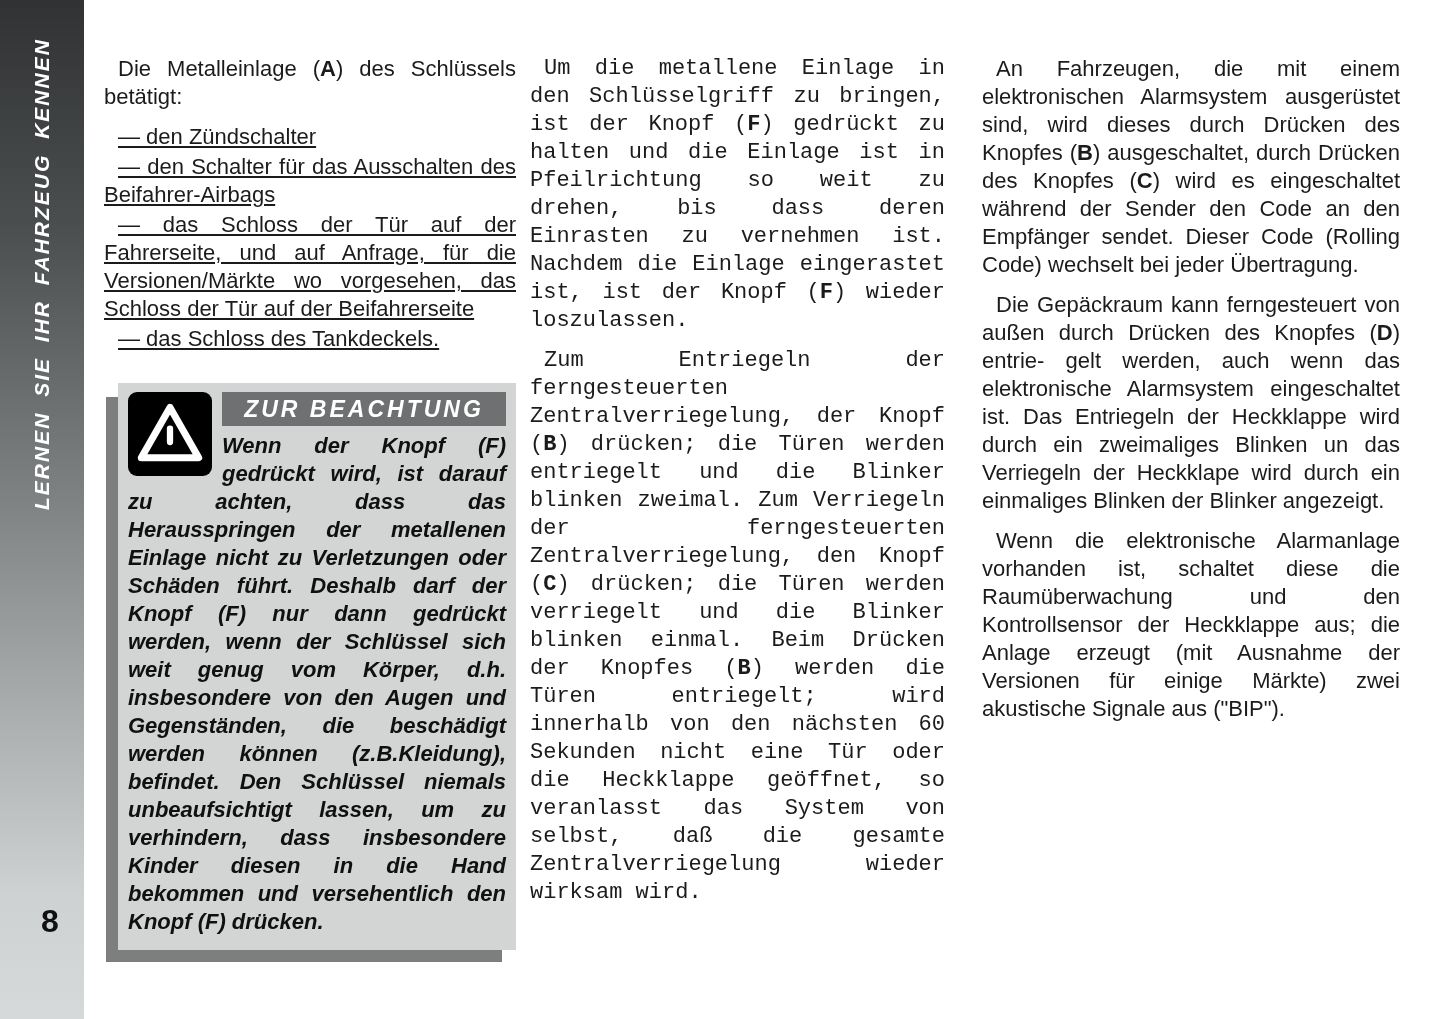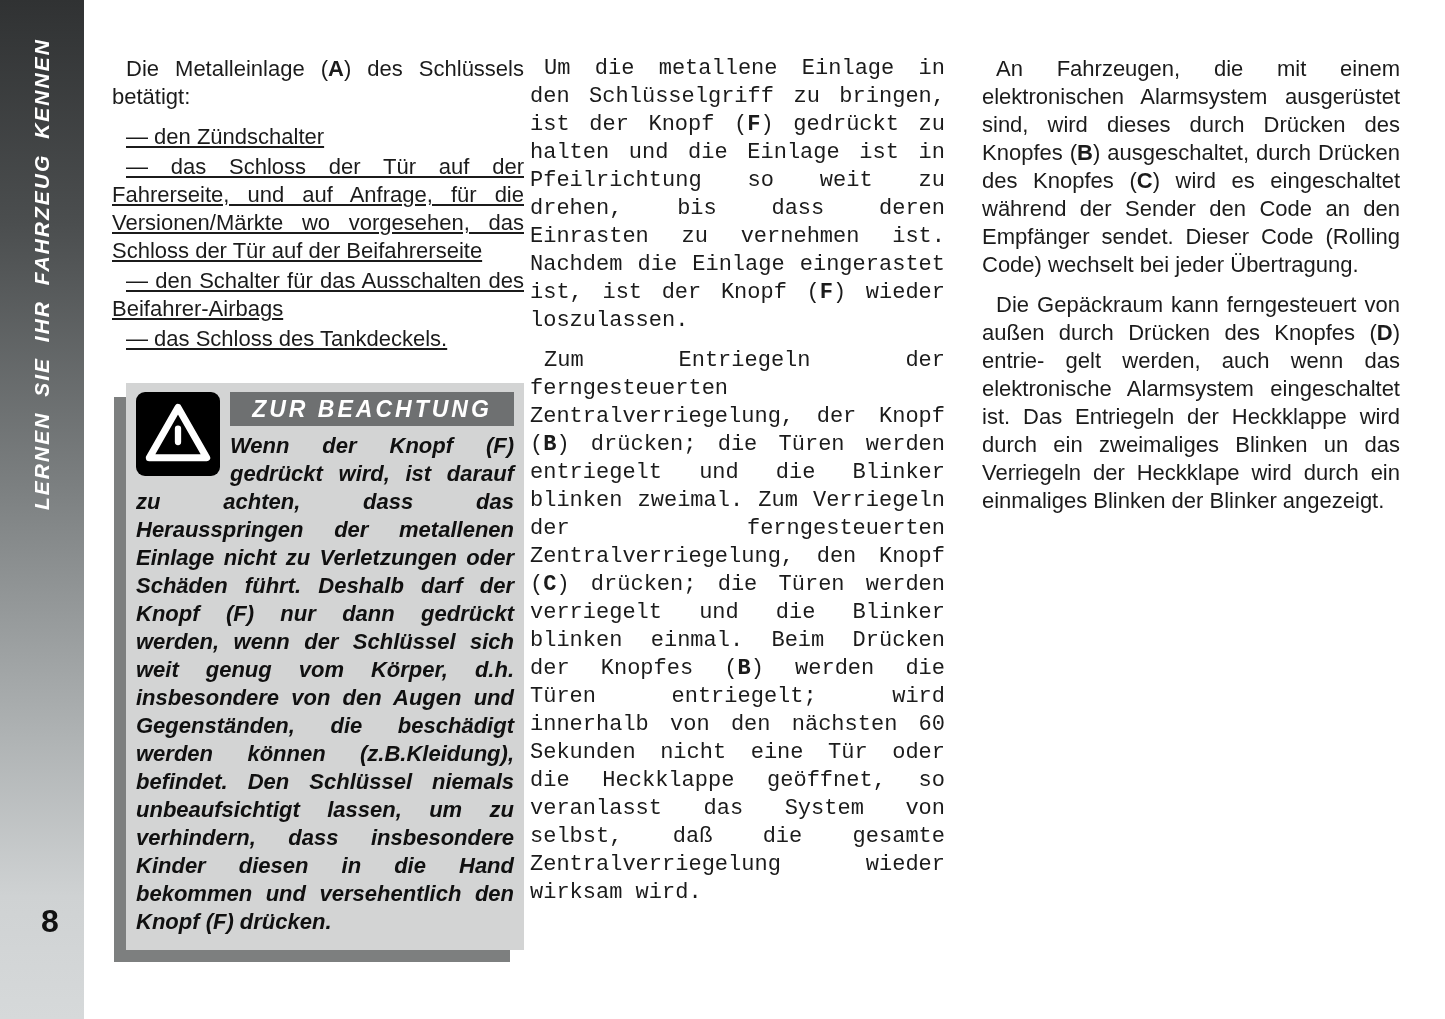--- a/index.html
+++ b/index.html
@@ -14,21 +14,21 @@
     display:flex; align-items:center; justify-content:center;
     writing-mode:vertical-rl; transform:rotate(180deg);
     font-style:italic; font-weight:900; font-size:21px; letter-spacing:2px; word-spacing:7px;
     color:#ffffff; white-space:nowrap; }
   .page-number { position:absolute; left:30px; top:903px; width:40px; text-align:center;
     font-weight:700; font-size:32px; color:#111; }
 
   
   .col { position:absolute; top:55px; text-align:justify; font-size:22px; line-height:28px;
     hyphens:auto; -webkit-hyphens:auto; }
-  .col-1 { left:112px; width:412px; }
+  .col-1 { left:104px; width:412px; }
   .col-2 { left:530px; width:415px;font-family:Liberation Mono, monospace; }
   .col-3 { left:982px; width:418px; }
   .para { text-indent:14px; margin-bottom:12px; }
   .dash-item { text-indent:14px; margin-bottom:2px;text-decoration:underline; }
   .col b { font-weight:700; }
 
   
   .warnbox { margin-top:30px; margin-left:14px; background:#d3d4d4; padding:9px 10px 14px 10px;
     box-shadow:-13px 13px 0 -1px #7d7f7f; }
   .warn-icon { float:left; width:84px; height:84px; margin:0 10px 4px 0; background:#000;
@@ -49,22 +49,22 @@
 
 <div class="page">
 
   <div class="sidebar"></div>
   <div class="sidebar-title">LERNEN SIE IHR FAHRZEUG KENNEN</div>
   <div class="page-number">8</div>
 
   <div class="col col-1">
     <p class="para">Die Metalleinlage (<b>A</b>) des Schlüssels betätigt:</p>
     <p class="dash-item">— den Zündschalter</p>
+    <p class="dash-item">— den Schalter für das Ausschalten des Beifahrer-Airbags</p>
     <p class="dash-item">— das Schloss der Tür auf der Fahrerseite, und auf Anfrage, für die Versionen/Märkte wo vorgesehen, das Schloss der Tür auf der Beifahrerseite</p>
-    <p class="dash-item">— den Schalter für das Ausschalten des Beifahrer-Airbags</p>
     <p class="dash-item">— das Schloss des Tankdeckels.</p>
 
     <div class="warnbox">
       <span class="warn-icon">
         <svg viewBox="0 0 100 100" aria-hidden="true">
           <path d="M50 12 L91 84 L9 84 Z" fill="none" stroke="#ffffff" stroke-width="10" stroke-linejoin="round"></path>
           <rect x="45.5" y="38" width="9" height="28" rx="4.5" fill="#ffffff"></rect>
         </svg>
       </span>
       <div class="warn-title">ZUR BEACHTUNG</div>
@@ -73,15 +73,16 @@
   </div>
 
   <div class="col col-2">
     <p class="para">Um die metallene Einlage in den Schlüsselgriff zu bringen, ist der Knopf (<b>F</b>) gedrückt zu halten und die Einlage ist in Pfeilrichtung so weit zu drehen, bis dass deren Einrasten zu vernehmen ist. Nachdem die Einlage eingerastet ist, ist der Knopf (<b>F</b>) wieder loszulassen.</p>
     <p class="para">Zum Entriegeln der ferngesteuerten Zentralverriegelung, der Knopf (<b>B</b>) drücken; die Türen werden entriegelt und die Blinker blinken zweimal. Zum Verriegeln der ferngesteuerten Zentralverriegelung, den Knopf (<b>C</b>) drücken; die Türen werden verriegelt und die Blinker blinken einmal. Beim Drücken der Knopfes (<b>B</b>) werden die Türen entriegelt; wird innerhalb von den nächsten 60 Sekunden nicht eine Tür oder die Heckklappe geöffnet, so veranlasst das System von selbst, daß die gesamte Zentralverriegelung wieder wirksam wird.</p>
   </div>
 
   <div class="col col-3">
     <p class="para">An Fahrzeugen, die mit einem elektronischen Alarmsystem ausgerüstet sind, wird dieses durch Drücken des Knopfes (<b>B</b>) ausgeschaltet, durch Drücken des Knopfes (<b>C</b>) wird es eingeschaltet während der Sender den Code an den Empfänger sendet. Dieser Code (Rolling Code) wechselt bei jeder Übertragung.</p>
     <p class="para">Die Gepäckraum kann ferngesteuert von außen durch Drücken des Knopfes (<b>D</b>) entrie- gelt werden, auch wenn das elektronische Alarmsystem eingeschaltet ist. Das Entriegeln der Heckklappe wird durch ein zweimaliges Blinken un das Verriegeln der Heckklape wird durch ein einmaliges Blinken der Blinker angezeigt.</p>
+    <p class="para">Wenn die elektronische Alarmanlage vorhanden ist, schaltet diese die Raumüberwachung und den Kontrollsensor der Heckklappe aus; die Anlage erzeugt (mit Ausnahme der Versionen für einige Märkte) zwei akustische Signale aus ("BIP").</p>
   </div>
 
 </div>
 
 </body></html>

